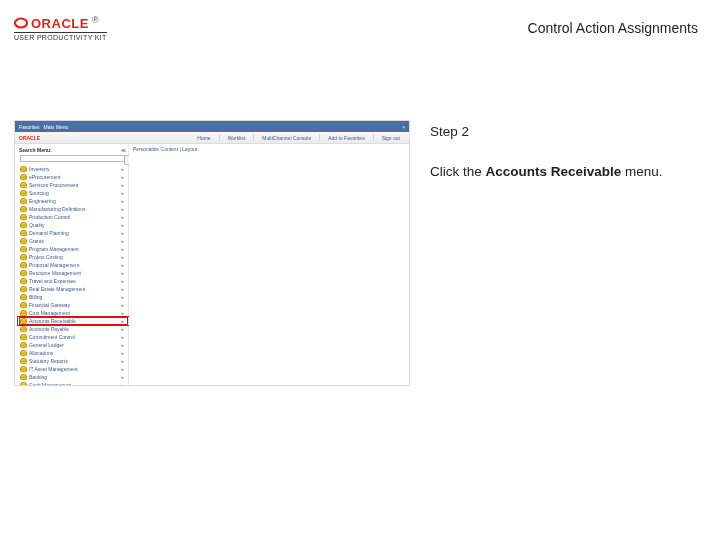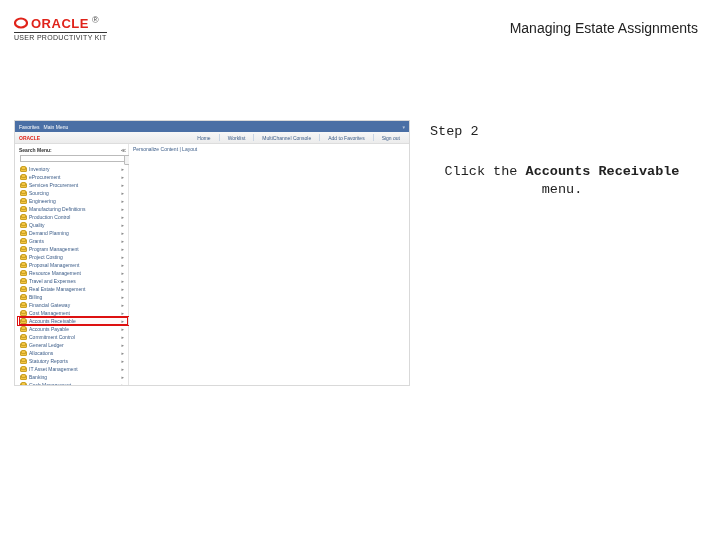--- a/index.html
+++ b/index.html
@@ -28,41 +28,41 @@
   .menu-item { display:flex; align-items:center; gap:2px; height:8px; font-size:5px; color:#3b5c88; cursor:pointer; position:relative; padding-left:1px;}
   .menu-item .chev { margin-left:auto; margin-right:4px; color:#888; font-size:5px;}
   .folder { width:7px; height:5px; background:#f5c542; border:0.5px solid #caa227; border-radius:1px; position:relative; flex:0 0 auto;}
   .folder::before { content:""; position:absolute; top:-2px; left:0; width:3px; height:2px; background:#f5c542; border:0.5px solid #caa227; border-radius:1px 1px 0 0;}
   .menu-item.highlight { outline: 1px solid #d11; outline-offset:-1px; background: rgba(255,0,0,0.02);}
   .menu-item.highlight::before { content:""; position:absolute; left:-2px; right:-2px; top:-1px; bottom:-1px; border:1px solid #d11; pointer-events:none;}
   .ss-main { flex:1; background:#fff; position:relative; }
   .ss-toolbar { height:11px; background: linear-gradient(#f2f6fb,#dfe8f3); border-bottom:1px solid #c9d5e4; display:flex; align-items:center; font-size:5px; color:#3b5c88; padding:0 5px; gap:8px; }
   .ss-toolbar .sep { width:1px; height:7px; background:#c9d5e4; }
   .ss-pc { font-size:5px; color:#3b5c88; padding:2px 4px; }
-  .instructions { flex:1; padding: 4px 4px 0 8px; font-size: 13.5px; color:#222;font-family:Liberation Mono, monospace; }
+  .instructions { flex:1; padding: 4px 4px 0 8px; font-size: 13.5px; color:#222; }
   .step { margin-bottom: 24px; }
-  .instr-line { line-height:1.35;text-align:center; }
+  .instr-line { line-height:1.35; }
   .b { font-weight:bold; }
 </style>
 </head>
 <body>
 <div class="page">
 
 <div class="header">
   <div class="logo">
     <div class="logo-row">
       <svg width="14" height="14" viewBox="0 0 14 14">
             <ellipse cx="7" cy="7" rx="6" ry="4.5" fill="none" stroke="#e0231a" stroke-width="2.2"></ellipse>
           </svg>
       <span class="logo-text">ORACLE</span>
       <span style="font-size:9px; position:relative; top:-3px; color:#555">®</span>
     </div>
     <div class="upk">USER PRODUCTIVITY KIT</div>
   </div>
-  <div class="header-title">Managing Estate Assignments</div>
+  <div class="header-title">Control Action Assignments</div>
 </div>
 
 <div class="content">
 
   <div class="screenshot">
     <div class="ss-topbar">
       <span>Favorites</span>
       <span style="margin-left:4px">Main Menu</span>
       <div class="right">
         <span style="opacity:.6">▾</span>

